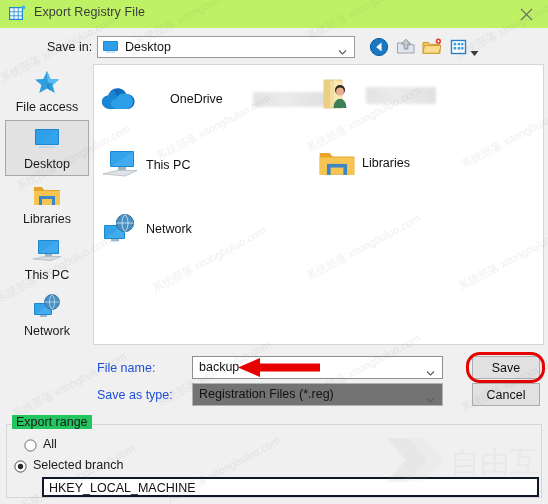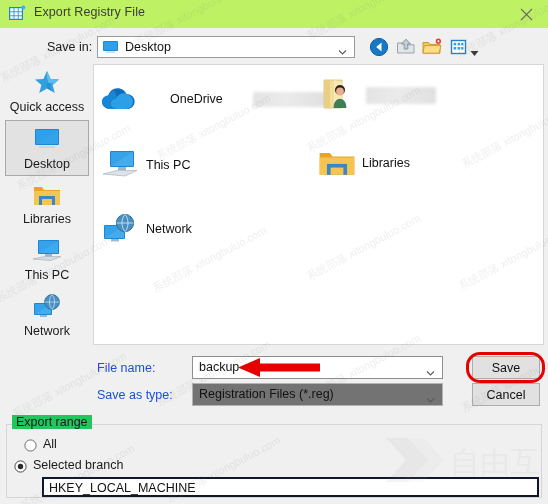--- a/index.html
+++ b/index.html
@@ -323,21 +323,21 @@
   <div id="placesbar">
 
     <div class="place">
       <span class="pico">
         <svg width="30" height="30" viewBox="0 0 30 30">
           <path d="M15 3 L18.6 11 L27 11.6 L20.6 17 L22.8 25 L15 20.6 L7.2 25 L9.4 17 L3 11.6 L11.4 11 Z" fill="#2f9fe0"></path>
           <path d="M15 3 L18.6 11 L27 11.6 L20.6 17 L15 15 Z" fill="#59bdf2"></path>
           <path d="M15 10 L16.6 14.8 L21.6 15 L17.6 18 L19 23 L15 20 Z" fill="#1b7fc0" opacity=".5"></path>
         </svg>
       </span>
-      <span class="plabel">Quick access</span>
+      <span class="plabel">File access</span>
     </div>
 
     <div class="place selected">
       <span class="pico">
         <svg width="32" height="26" viewBox="0 0 32 26">
           <rect x="4" y="2" width="24" height="16" rx="1" fill="#1d87d2"></rect>
           <rect x="5" y="3" width="22" height="14" fill="#2f9fe8"></rect>
           <polygon points="5,17 27,3 27,17" fill="#38a9ef" opacity=".5"></polygon>
           <rect x="8" y="19" width="16" height="2" fill="#bcd9ee"></rect>
         </svg>

